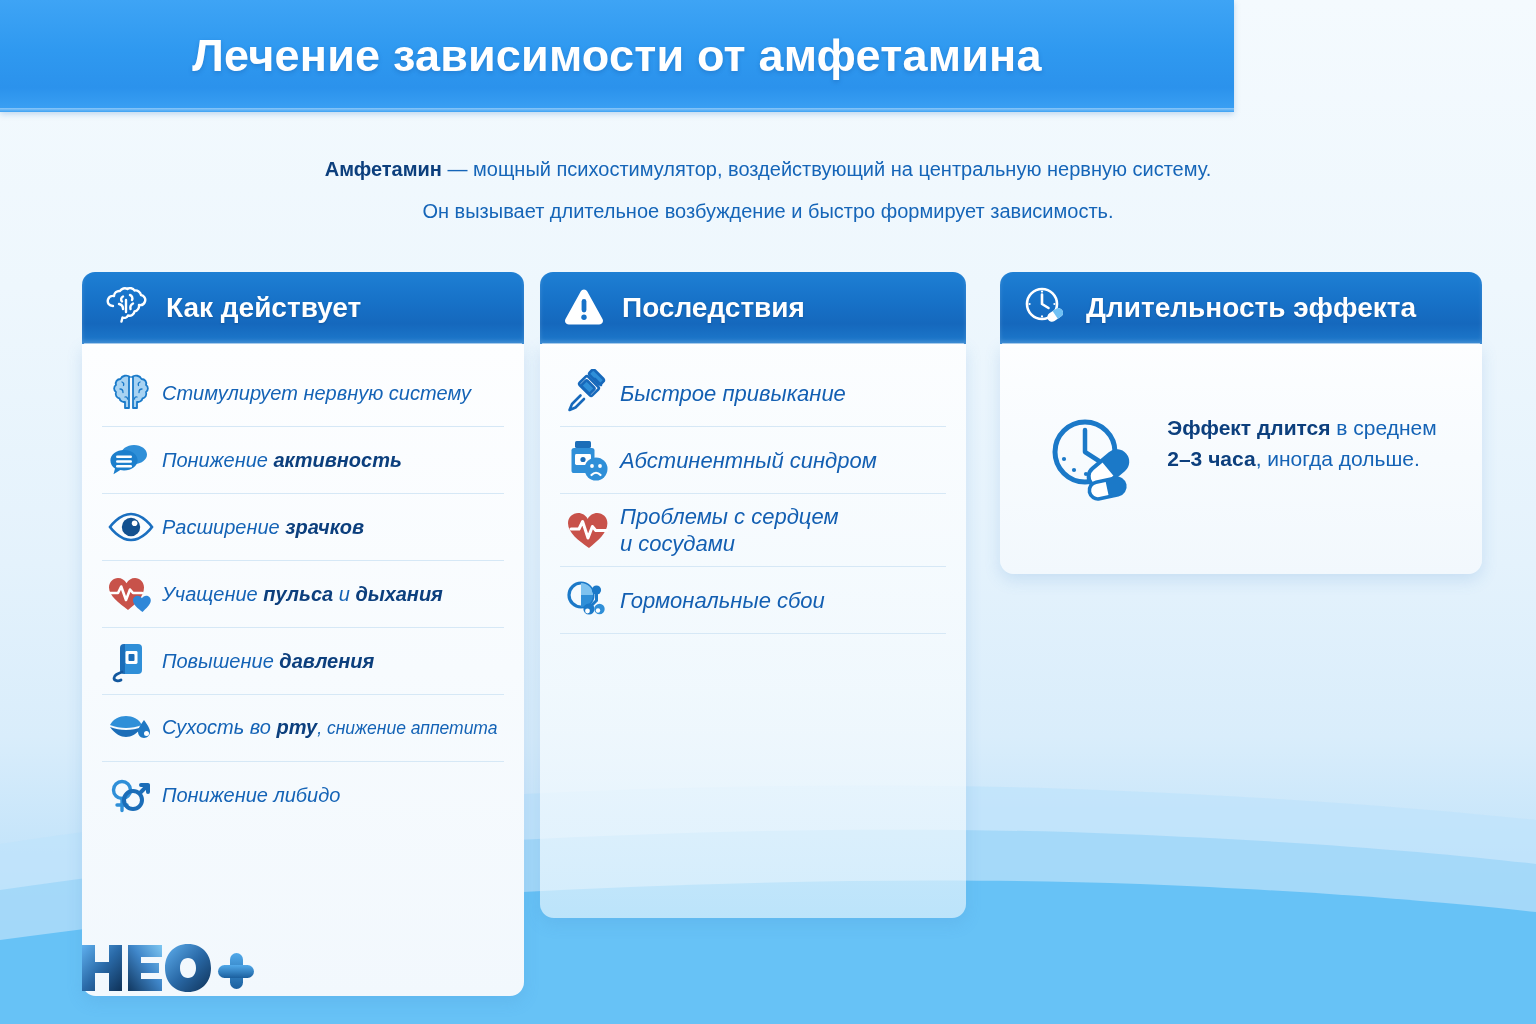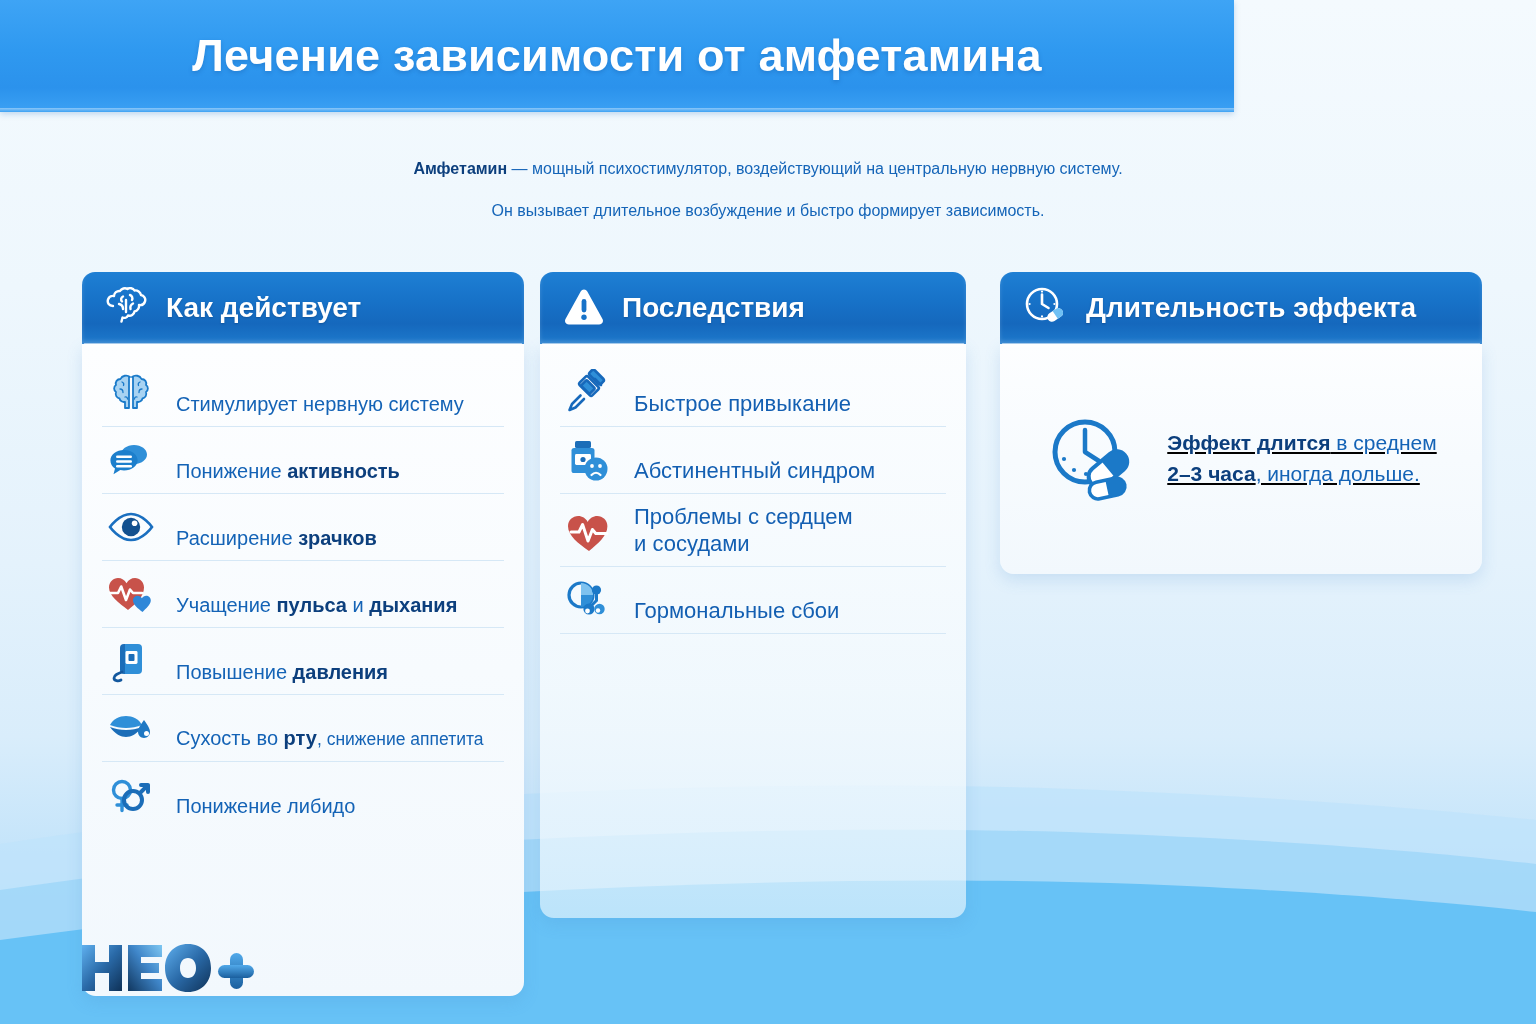--- a/index.html
+++ b/index.html
@@ -23,21 +23,21 @@
   .banner:after{content:"";position:absolute;left:0;right:0;bottom:0;height:4px;
     background:linear-gradient(180deg,rgba(255,255,255,.42),rgba(255,255,255,0));}
   .banner h1{
     margin:0;position:absolute;left:0;right:0;top:50%;transform:translateY(-50%);
     text-align:center;color:#ffffff;font-size:45px;font-weight:700;letter-spacing:.2px;
     text-shadow:0 2px 4px rgba(20,85,160,.33);
     font-family:"Liberation Sans","DejaVu Sans",sans-serif;}
 
   
   .intro{position:absolute;left:0;right:0;top:152px;text-align:center;}
-  .intro p{margin:0 0 8px 0;font-size:16px;line-height:34px;color:#1565b8;
+  .intro p{margin:0 0 8px 0;font-size:20px;line-height:34px;color:#1565b8;
     font-family:"Liberation Sans","DejaVu Sans",sans-serif;}
   .intro b{color:#0c3f7d;font-weight:700;}
 
   
   .cards{position:absolute;left:16px;top:272px;width:1536px;height:700px;}
   .card{position:absolute;border-radius:14px;overflow:visible;}
   .card .head{
     position:relative;height:72px;border-radius:13px 13px 0 0;
     background:linear-gradient(180deg,#1e7fd4 0%,#1772c8 40%,#1568bd 72%,#1d79cc 100%);
     display:flex;align-items:center;padding-left:22px;box-sizing:border-box;
@@ -53,33 +53,33 @@
     padding:16px 20px 18px 20px;box-sizing:border-box;}
 
   #card-1{left:66px;top:0;width:442px;}
   #card-1 .body{height:652px;}
   #card-2{left:524px;top:0;width:426px;}
   #card-2 .body{height:574px;background:linear-gradient(180deg,rgba(253,254,255,.93) 0%,rgba(246,251,254,.86) 48%,rgba(240,248,253,.62) 100%);}
   #card-3{left:984px;top:0;width:482px;}
   #card-3 .body{height:230px;display:flex;align-items:center;justify-content:center;}
 
   
-  .row{display:flex;align-items:flex-end;gap:20px;padding:9px 0 9px 4px;
-    border-bottom:1px solid #d6e8f6;min-height:54px;box-sizing:border-box;}
+  .row{display:flex;align-items:center;gap:6px;padding:9px 0 9px 4px;
+    border-bottom:1px solid #d6e8f6;min-height:54px;box-sizing:border-box;font-style:italic;}
   .row:last-child{border-bottom:0;}
   #card-2 .row:last-child{border-bottom:1px solid #d6e8f6;}
   .row .ic{width:50px;min-width:50px;height:48px;display:flex;align-items:center;justify-content:center;}
   .row .tx{font-size:20px;line-height:25px;color:#1463b6;
     font-family:"Liberation Sans","DejaVu Sans",sans-serif;}
   .row .tx b{color:#0c3f7d;font-weight:700;}
   .row .tx .sm{font-size:17.5px;}
   #card-2 .row .tx{font-size:22px;line-height:27px;color:#135fb2;}
 
   
-  .dur{display:flex;align-items:center;gap:26px;text-decoration:underline;}
+  .dur{display:flex;align-items:flex-start;gap:26px;}
   .dur .txt{font-size:21px;line-height:31px;color:#1463b6;}
   .dur .txt b{color:#0c3f7d;font-weight:700;}
 
   
   .logo{position:absolute;left:78px;top:940px;height:56px;display:flex;align-items:center;}
   .logo svg{display:block;}
   .logo .word{font-size:0;}
 </style>
 </head>
 <body>

